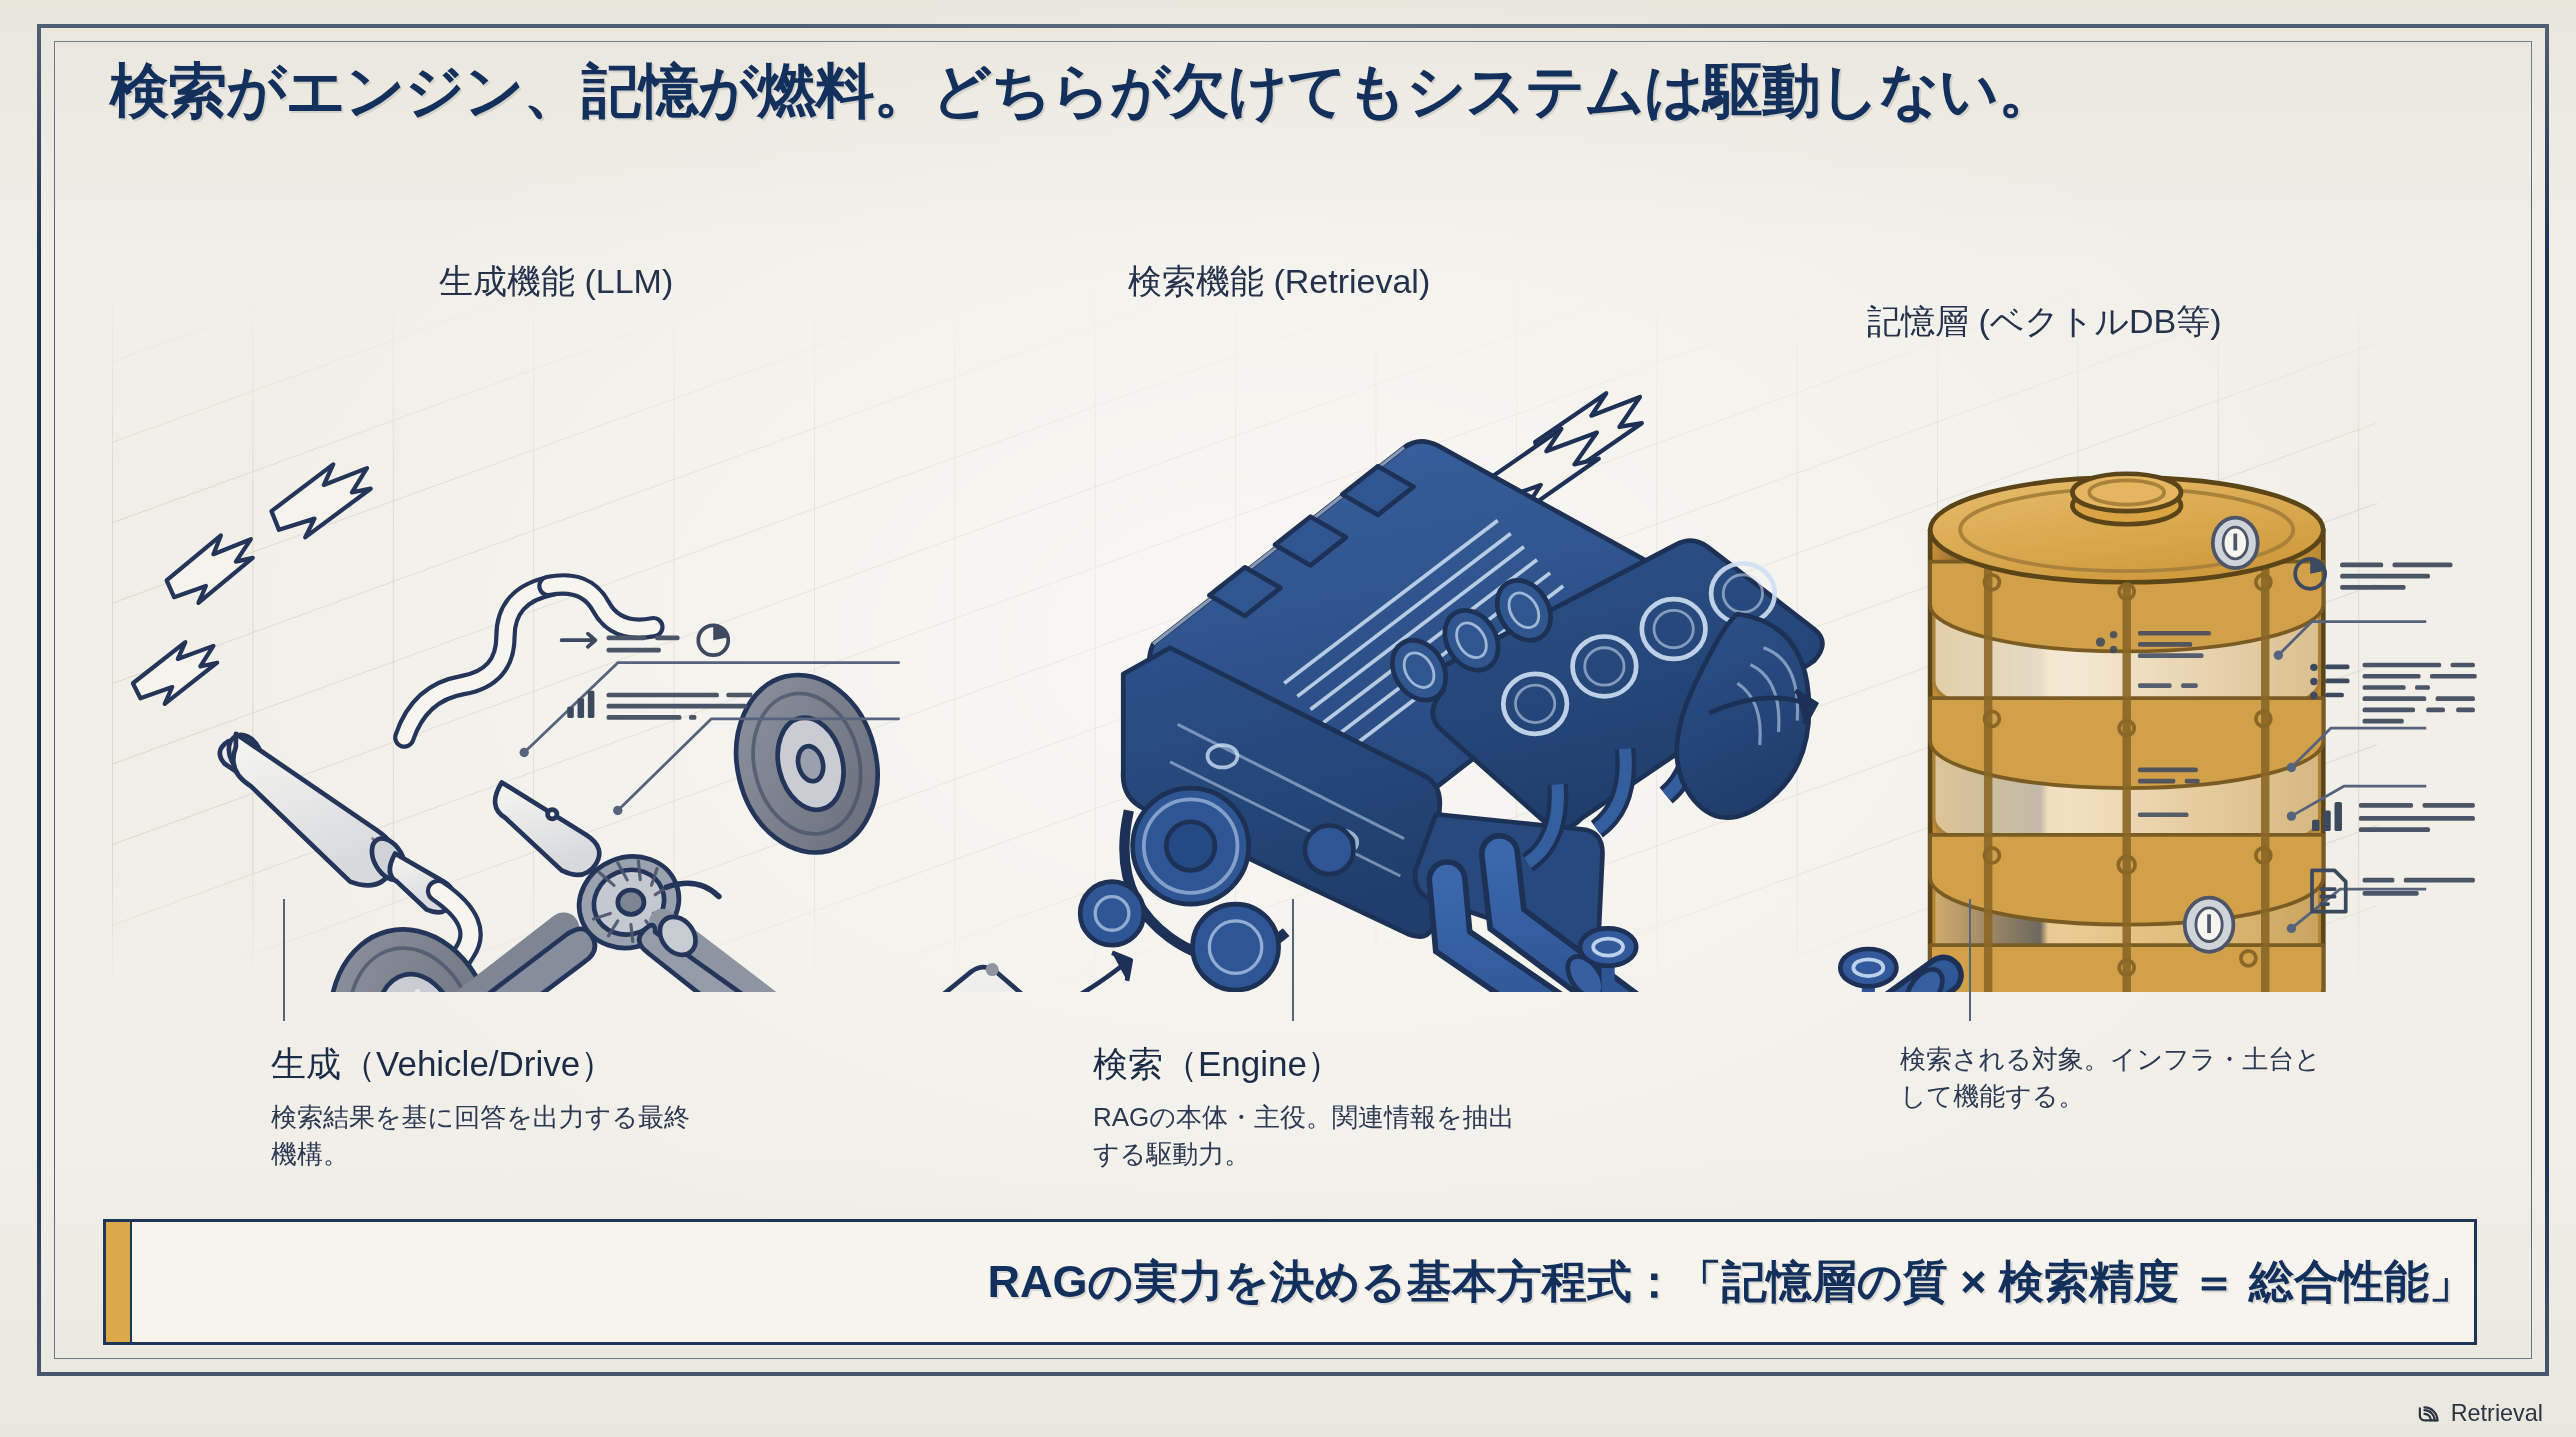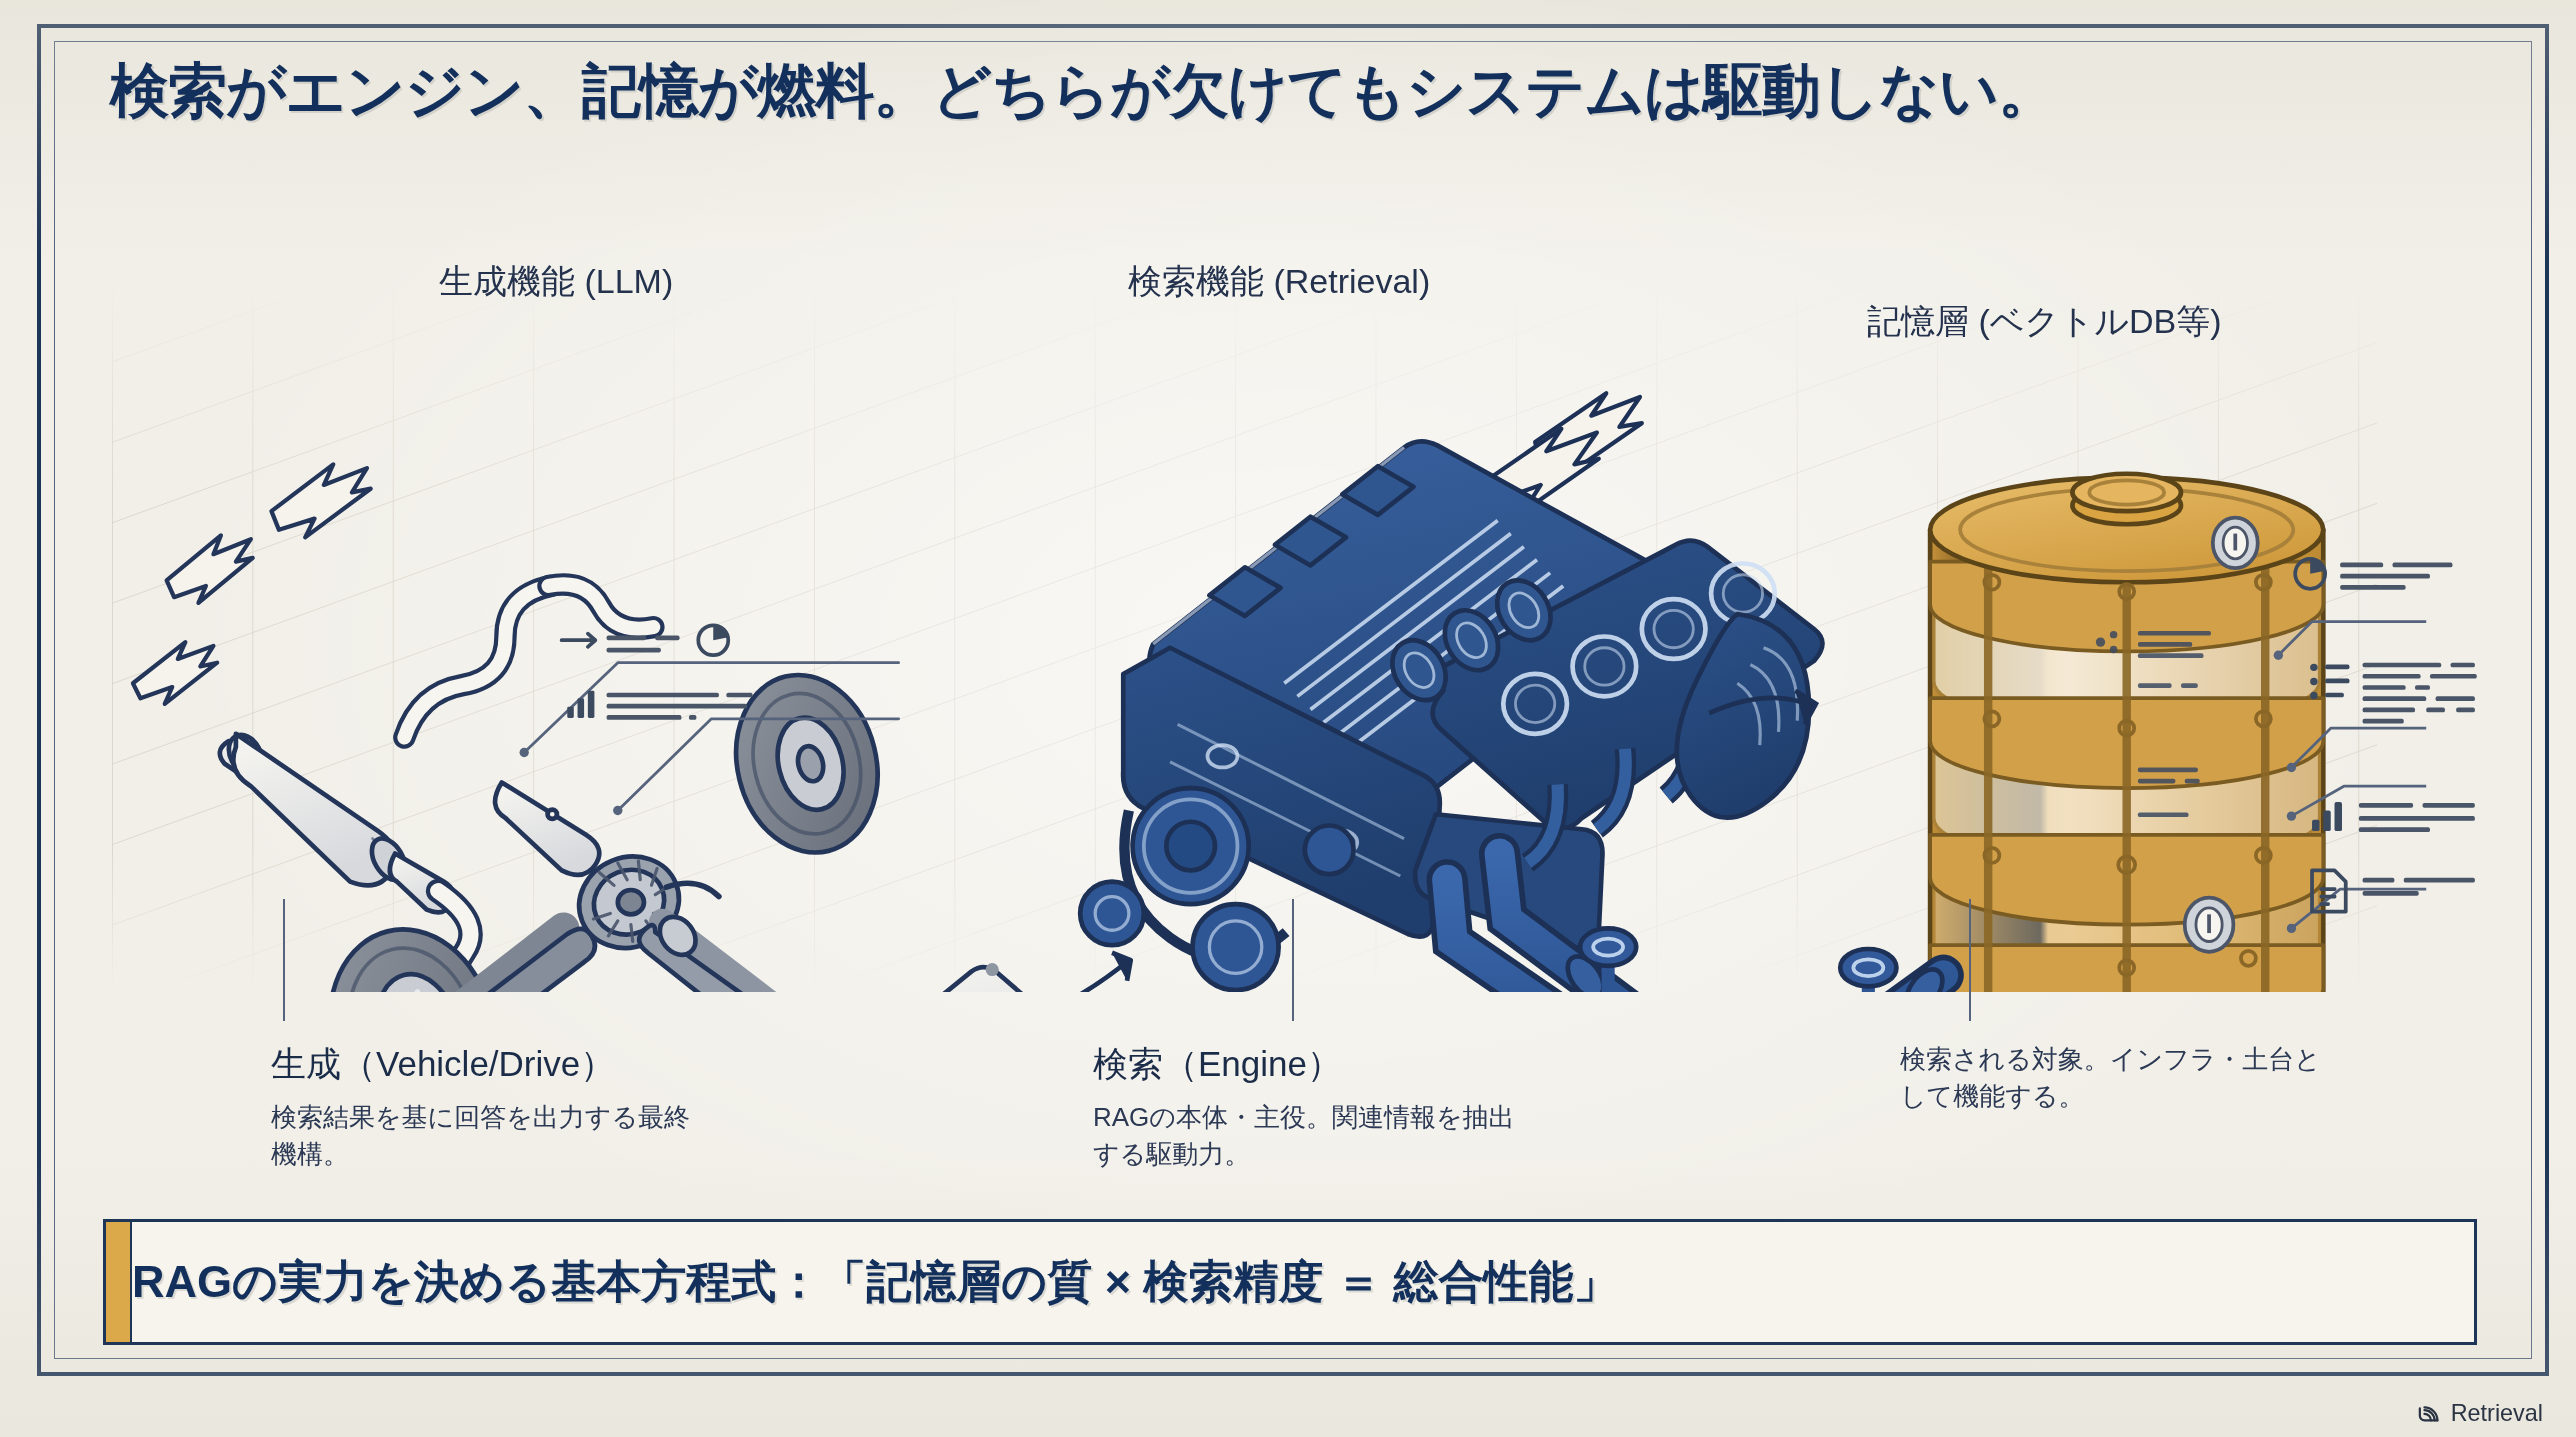--- a/index.html
+++ b/index.html
@@ -53,21 +53,21 @@
   #cap-mem{left:1900px;top:1041px;}
   .cap-stem{position:absolute;width:1.9px;background:#56637c;z-index:5;}
 
   
   .banner{
     position:absolute;left:103px;top:1219px;width:2368px;height:120px;
     border:3.7px solid #1d3557;background:#f6f4ed;display:flex;align-items:center;z-index:6;
   }
   .banner-accent{width:24px;height:100%;background:#dba84a;flex:0 0 24px;border-right:2.8px solid #1d3557;}
   .banner-text{
-    flex:1;text-align:left;font-size:45px;font-weight:700;color:#12305b;
+    flex:1;text-align:right;font-size:45px;font-weight:700;color:#12305b;
     letter-spacing:0px;text-shadow:1.9px 1.9px 0 rgba(185,185,180,.45);white-space:nowrap;
   }
 
   
   .watermark{
     position:absolute;right:43px;bottom:11.2px;display:flex;align-items:center;gap:8.4px;
     font-size:23.4px;color:#2b3443;z-index:7;
   }
 </style>
 </head>

